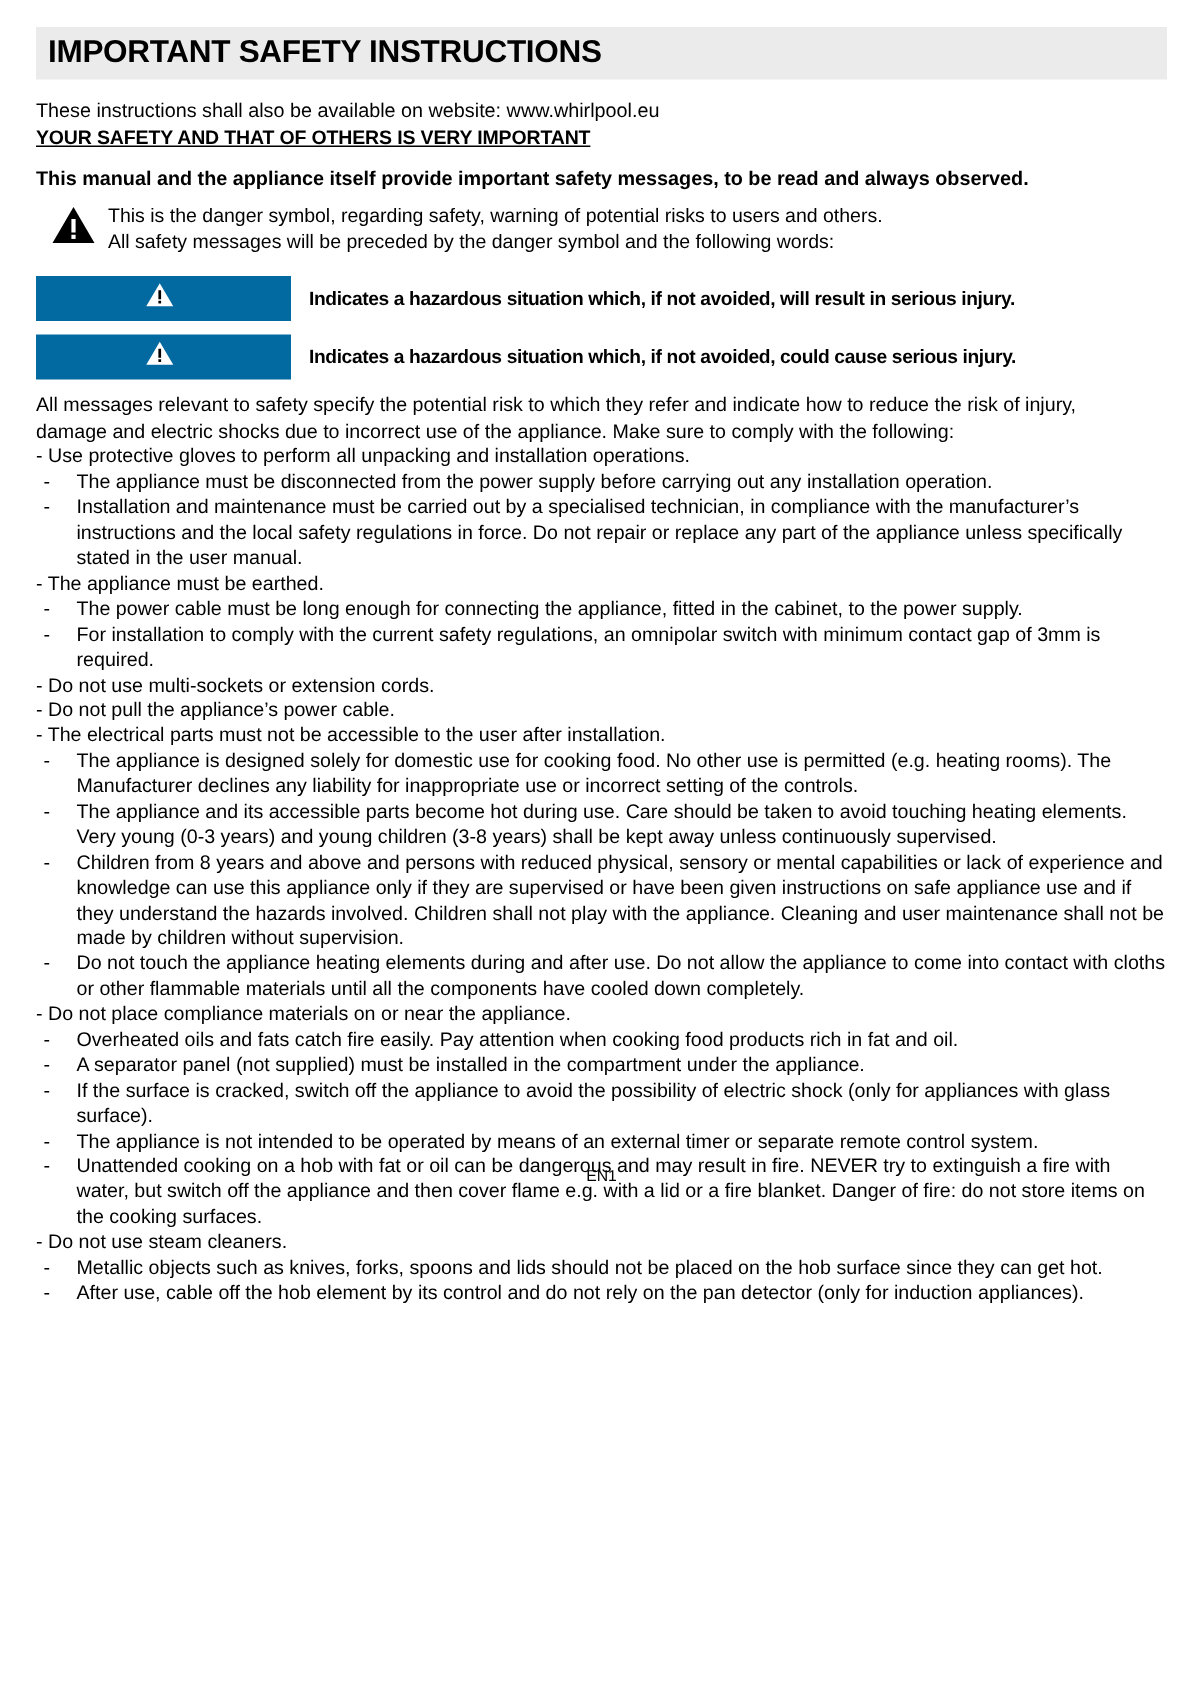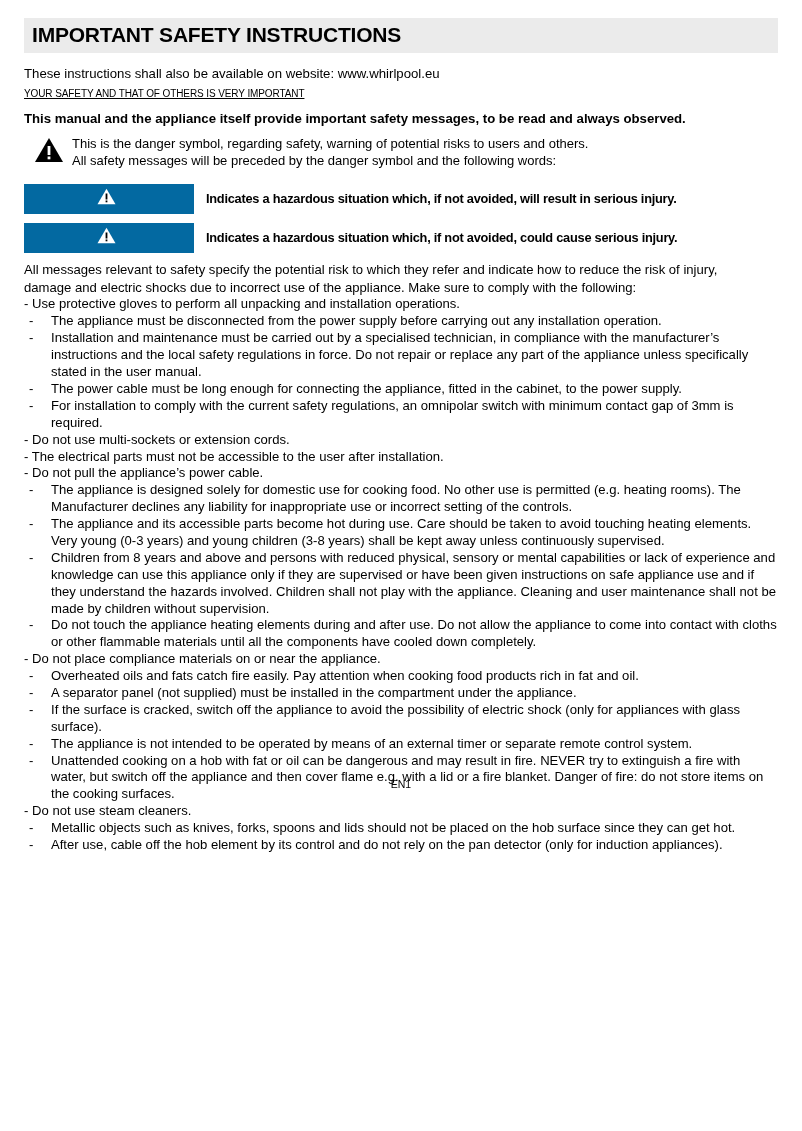--- a/index.html
+++ b/index.html
@@ -36,23 +36,23 @@
   }
   .line {
     font-size: 13.2px;
     line-height: 1.30;
     margin: 0 0 3px 0;
   }
   .line.website {
     margin-bottom: 1px;
   }
   .underline-bold {
-    font-weight: normal;
+    font-weight: bold;
     text-decoration: underline;
-    font-size: 10px;
+    font-size: 13px;
     letter-spacing: -0.1px;
     display: inline-block;
     margin-bottom: 6px;
   }
   .intro {
     font-size: 13.2px;
     margin: 6px 0 10px 0;
     font-weight: bold;
   }
   .danger-note {
@@ -203,25 +203,26 @@
     <span class="alert-desc">Indicates a hazardous situation which, if not avoided, could cause serious injury.</span>
   </div>
 
   <p class="para block-top">All messages relevant to safety specify the potential risk to which they refer and indicate how to reduce the risk of injury,</p>
   <p class="para">damage and electric shocks due to incorrect use of the appliance. Make sure to comply with the following:</p>
 
   <ul class="items">
     <li class="dash-tight"><span>- <span>Use protective gloves to perform all unpacking and installation operations.</span></span></li>
     <li class="dash-indent"><span class="mk">-</span><span>The appliance must be disconnected from the power supply before carrying out any installation operation.</span></li>
     <li class="dash-indent"><span class="mk">-</span><span>Installation and maintenance must be carried out by a specialised technician, in compliance with the manufacturer’s instructions and the local safety regulations in force. Do not repair or replace any part of the appliance unless specifically stated in the user manual.</span></li>
+    <li class="dash-tight"><span>- <span>The appliance must be earthed.</span></span></li>
     <li class="dash-indent"><span class="mk">-</span><span>The power cable must be long enough for connecting the appliance, fitted in the cabinet, to the power supply.</span></li>
     <li class="dash-indent"><span class="mk">-</span><span>For installation to comply with the current safety regulations, an omnipolar switch with minimum contact gap of 3mm is required.</span></li>
     <li class="dash-tight"><span>- <span>Do not use multi-sockets or extension cords.</span></span></li>
+    <li class="dash-tight"><span>- <span>Do not pull the appliance’s power cable.</span></span></li>
     <li class="dash-tight"><span>- <span>The electrical parts must not be accessible to the user after installation.</span></span></li>
-    <li class="dash-tight"><span>- <span>Do not pull the appliance’s power cable.</span></span></li>
     <li class="dash-indent"><span class="mk">-</span><span>The appliance is designed solely for domestic use for cooking food. No other use is permitted (e.g. heating rooms). The Manufacturer declines any liability for inappropriate use or incorrect setting of the controls.</span></li>
     <li class="dash-indent"><span class="mk">-</span><span>The appliance and its accessible parts become hot during use. Care should be taken to avoid touching heating elements. Very young (0-3 years) and young children (3-8 years) shall be kept away unless continuously supervised.</span></li>
     <li class="dash-indent"><span class="mk">-</span><span>Children from 8 years and above and persons with reduced physical, sensory or mental capabilities or lack of experience and knowledge can use this appliance only if they are supervised or have been given instructions on safe appliance use and if they understand the hazards involved. Children shall not play with the appliance. Cleaning and user maintenance shall not be made by children without supervision.</span></li>
     <li class="dash-indent"><span class="mk">-</span><span>Do not touch the appliance heating elements during and after use. Do not allow the appliance to come into contact with cloths or other flammable materials until all the components have cooled down completely.</span></li>
     <li class="dash-tight"><span>- <span>Do not place compliance materials on or near the appliance.</span></span></li>
     <li class="dash-indent"><span class="mk">-</span><span>Overheated oils and fats catch fire easily. Pay attention when cooking food products rich in fat and oil.</span></li>
     <li class="dash-indent"><span class="mk">-</span><span>A separator panel (not supplied) must be installed in the compartment under the appliance.</span></li>
     <li class="dash-indent"><span class="mk">-</span><span>If the surface is cracked, switch off the appliance to avoid the possibility of electric shock (only for appliances with glass surface).</span></li>
     <li class="dash-indent"><span class="mk">-</span><span>The appliance is not intended to be operated by means of an external timer or separate remote control system.</span></li>
     <li class="dash-indent"><span class="mk">-</span><span>Unattended cooking on a hob with fat or oil can be dangerous and may result in fire. NEVER try to extinguish a fire with water, but switch off the appliance and then cover flame e.g. with a lid or a fire blanket. Danger of fire: do not store items on the cooking surfaces.</span></li>

